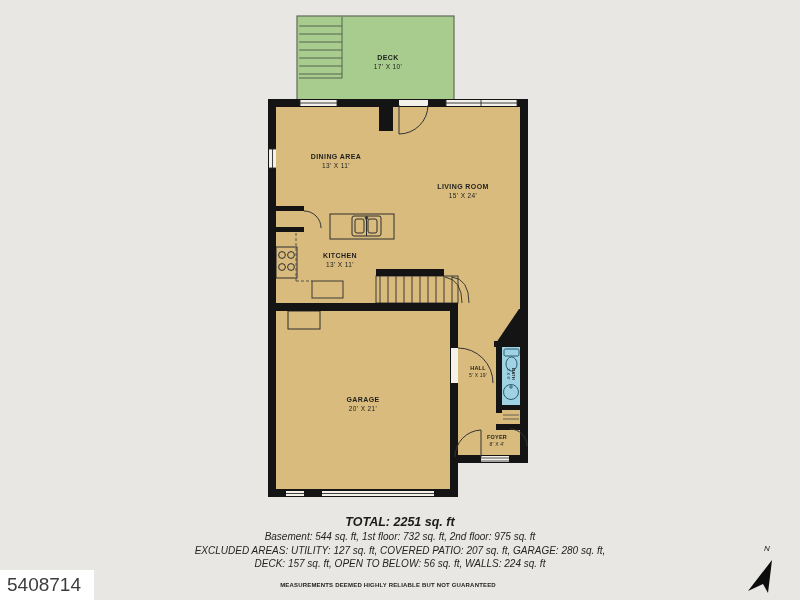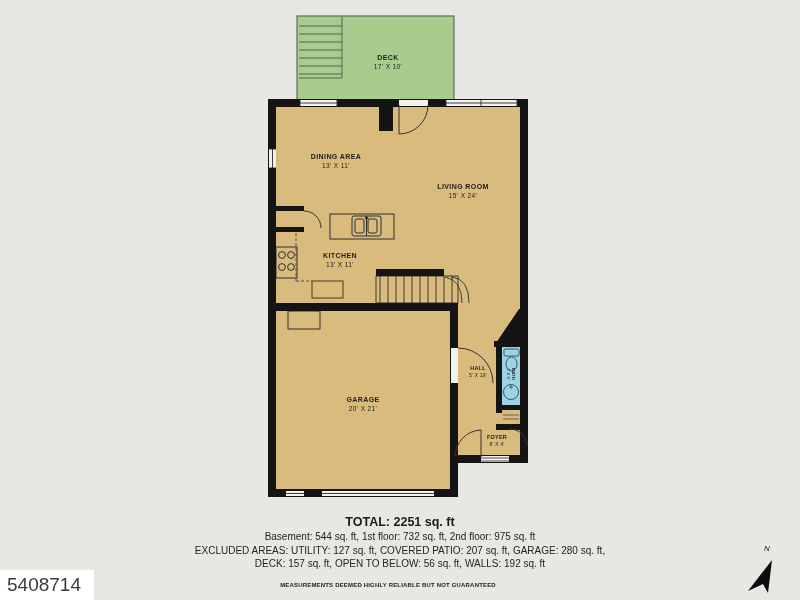--- a/index.html
+++ b/index.html
@@ -6,21 +6,21 @@
   body{font-family:"Liberation Sans",sans-serif;}
   .stage{position:relative;width:800px;height:600px;background:#e8e7e4;overflow:hidden;}
   .plan-svg{position:absolute;left:0;top:0;}
   .room-label{position:absolute;transform:translate(-50%,-50%);text-align:center;color:#1e1e1e;
     letter-spacing:.4px;white-space:nowrap;line-height:1.25;}
   .room-label .rname{font-weight:bold;font-size:7px;}
   .room-label .rdims{font-size:6.5px;}
   .room-label.small .rname{font-size:5.5px;letter-spacing:.2px;}
   .room-label.small .rdims{font-size:5px;letter-spacing:.2px;}
   .room-label.bath{transform:translate(-50%,-50%) rotate(90deg) scale(.78);}
-  .summary{position:absolute;top:515px;left:0;width:800px;text-align:center;color:#1b1b1b;}
+  .summary{position:absolute;top:515px;left:0;width:800px;text-align:center;color:#1b1b1b;font-style:italic;}
   .summary .total{font-size:12.5px;font-weight:bold;line-height:15px;}
   .summary .sline{font-size:10px;line-height:13.5px;color:#242424;}
   .listing-id{position:absolute;left:0;top:570px;width:94px;height:30px;background:#ffffff;
     display:flex;align-items:center;box-sizing:border-box;padding-left:7px;
     font-size:19px;color:#3c3c3c;}
   .disclaimer{position:absolute;top:582px;left:388px;transform:translate(-50%,0) scale(.6);
     transform-origin:center top;font-size:10px;font-weight:bold;color:#1c1c1c;white-space:nowrap;letter-spacing:.3px;}
   .compass{position:absolute;left:740px;top:542px;width:52px;height:56px;}
   .compass .n-label{position:absolute;left:24px;top:2px;font-size:8px;font-style:italic;color:#1a1a1a;}
 </style>
@@ -165,21 +165,21 @@
   </div>
   <div class="room-label small bath" style="left:511px;top:374px">
     <div class="rname">BATH</div>
     <div class="rdims">3' X 8'</div>
   </div>
 
   <div class="summary">
     <div class="total">TOTAL: 2251 sq. ft</div>
     <div class="sline">Basement: 544 sq. ft, 1st floor: 732 sq. ft, 2nd floor: 975 sq. ft</div>
     <div class="sline">EXCLUDED AREAS: UTILITY: 127 sq. ft, COVERED PATIO: 207 sq. ft, GARAGE: 280 sq. ft,</div>
-    <div class="sline">DECK: 157 sq. ft, OPEN TO BELOW: 56 sq. ft, WALLS: 192 sq. ft</div>
+    <div class="sline">DECK: 157 sq. ft, OPEN TO BELOW: 56 sq. ft, WALLS: 224 sq. ft</div>
   </div>
 
   <div class="listing-id">5408714</div>
 
   <div class="disclaimer">MEASUREMENTS DEEMED HIGHLY RELIABLE BUT NOT GUARANTEED</div>
 
   <div class="compass">
     <div class="n-label">N</div>
     <svg width="52" height="56" viewBox="0 0 52 56">
       <path d="M32,18 L8,49 L23,42 L28,51 Z" fill="#0c0c0c"></path>

